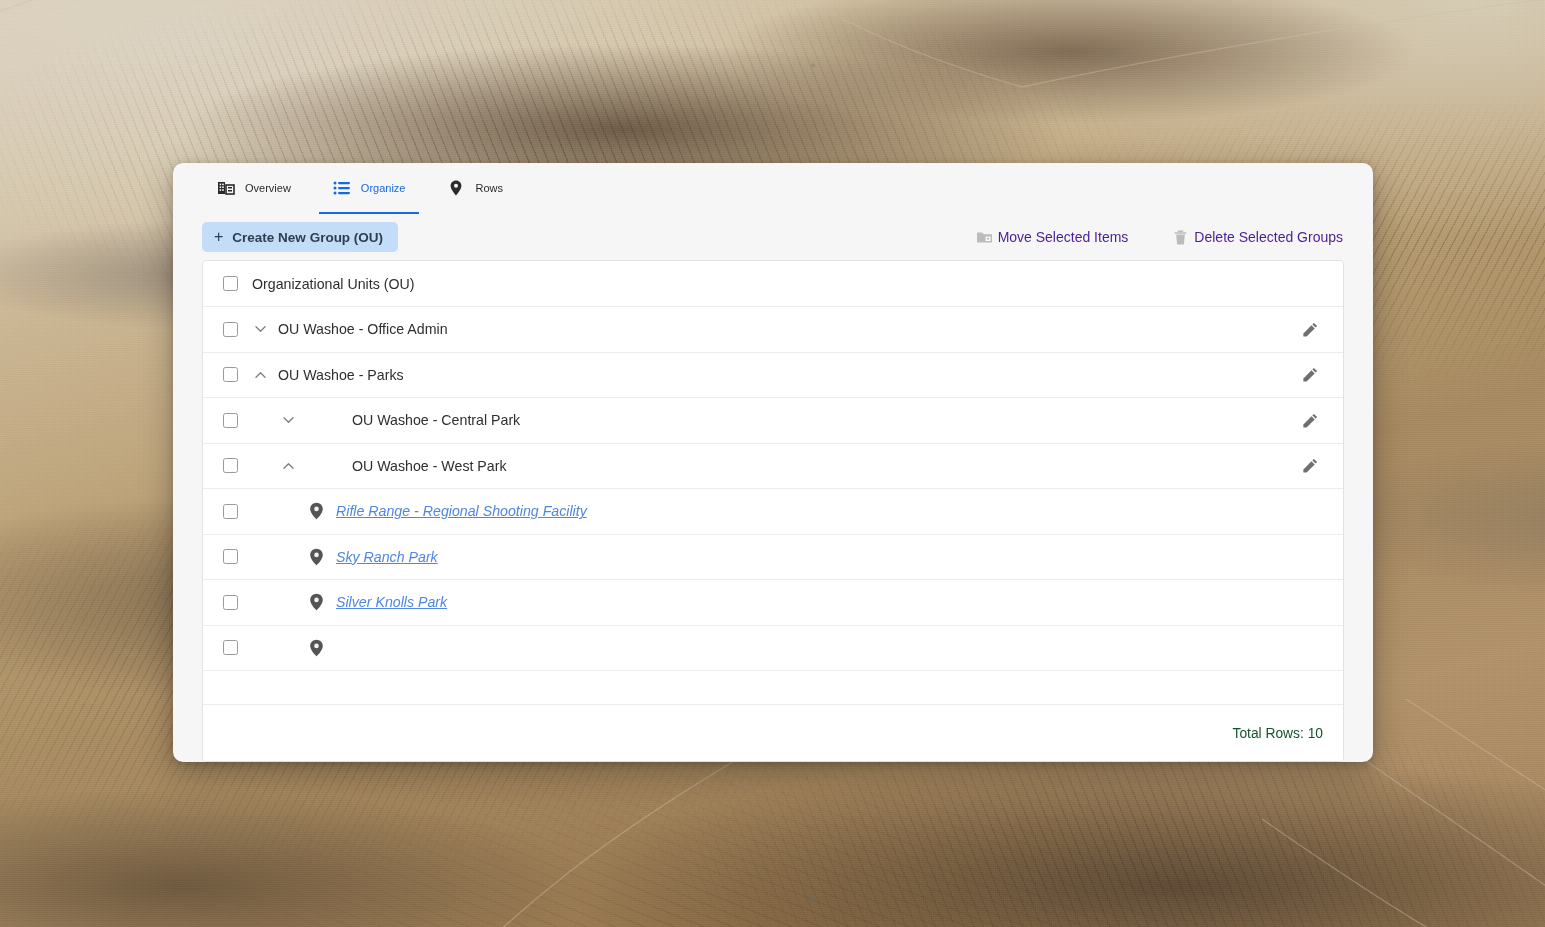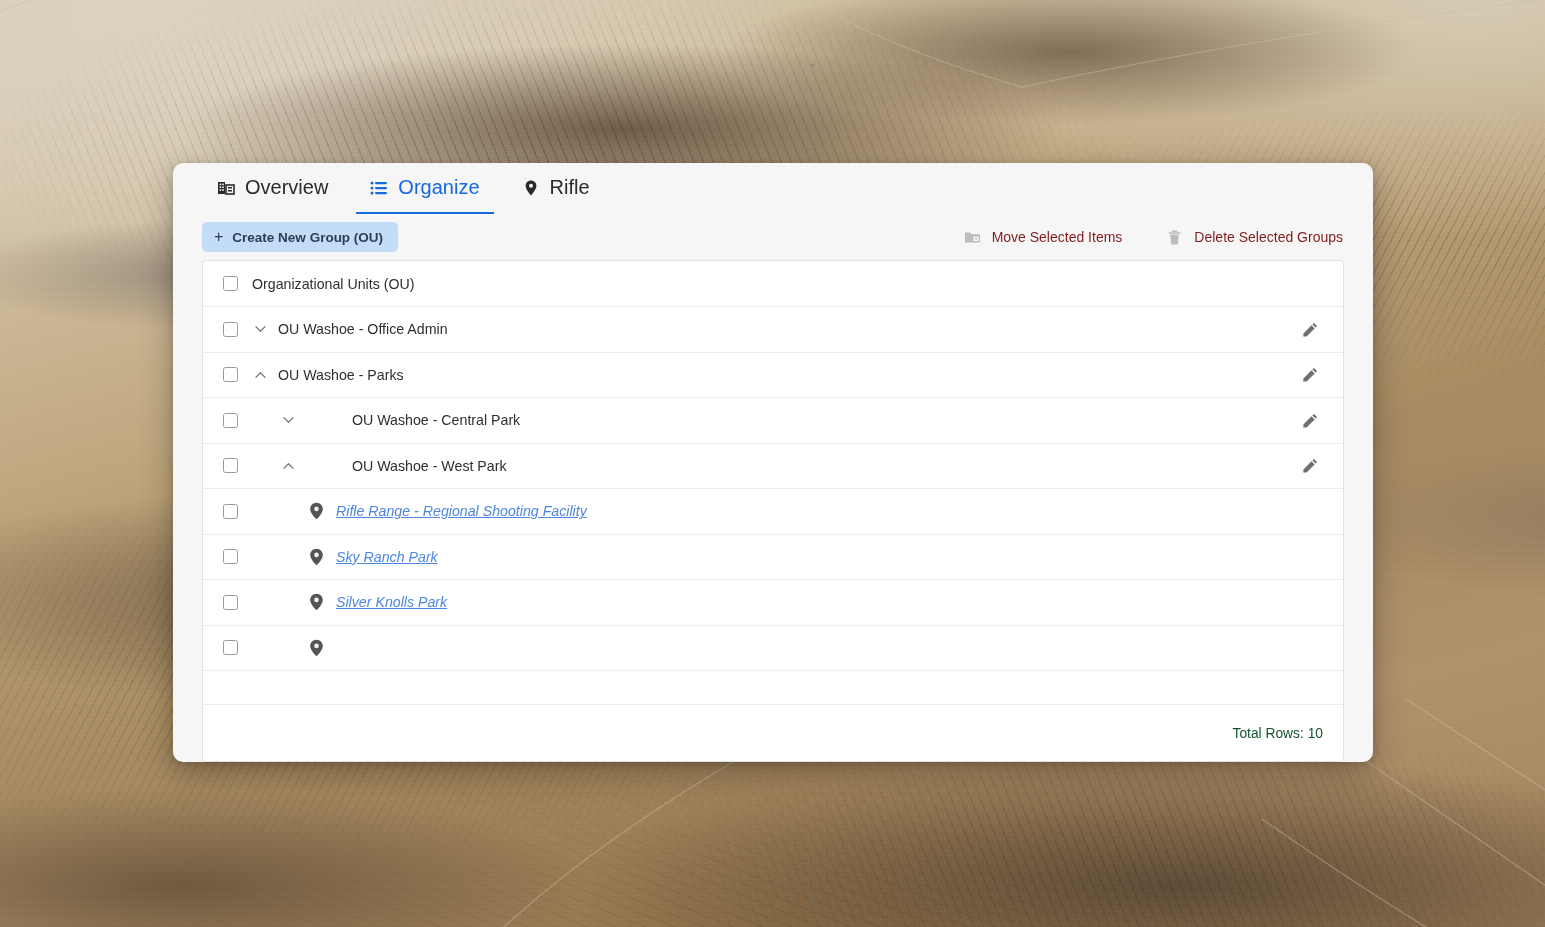--- a/index.html
+++ b/index.html
@@ -87,21 +87,21 @@
     overflow: hidden;
   }
 
   
   .tabbar { display: flex; align-items: stretch; padding: 0 30px; height: 51px; }
   .tab {
     display: flex; align-items: center; gap: 10px;
     padding: 0 14px; margin-right: 14px;
     cursor: pointer;
     color: #2b2b2b;
-    font-size: 20px;
+    font-size: 11px;
     border-bottom: 2.5px solid transparent;
     user-select: none;
   }
   .tab.active { color: #1769e0; border-bottom-color: #1769e0; }
   .tab .ticon { display: inline-flex; align-items: center; justify-content: center; width: 18px; height: 18px; }
   .tab .ticon svg { display: block; }
 
   
   .toolbar {
     display: flex; align-items: center;
@@ -113,22 +113,22 @@
     background: #c3dcf7; color: #2d3e52;
     border: none; border-radius: 5px;
     height: 30px; padding: 0 15px 0 12px;
     font-family: "Liberation Sans", sans-serif;
     font-size: 13.5px; font-weight: bold;
     cursor: pointer; white-space: nowrap;
   }
   .btn-create .plus { font-size: 16px; font-weight: normal; line-height: 1; }
   .toolbar-spacer { flex: 1; }
   .tool-action {
-    display: inline-flex; align-items: center; gap: 11px;
-    color: #7f1d1d; font-size: 14px;
+    display: inline-flex; align-items: center; gap: 5px;
+    color: #4c1d95; font-size: 14px;
     margin-left: 44px; white-space: nowrap;
     cursor: default; user-select: none;
   }
   .tool-action .ticon { display: inline-flex; width: 17px; height: 17px; }
 
   
   .table-wrap {
     margin: 0 29px;
     background: #ffffff;
     border: 1px solid #e2e2e4;
@@ -256,21 +256,21 @@
       <span>Organize</span>
     </div>
 
     <div class="tab">
       <span class="ticon">
         <svg width="18" height="18" viewBox="0 0 18 18" fill="#2b2b2b">
           <path d="M9 1.4c-3 0-5.4 2.4-5.4 5.4 0 3.9 5.4 9.8 5.4 9.8s5.4-5.9 5.4-9.8c0-3-2.4-5.4-5.4-5.4z"></path>
           <circle cx="9" cy="6.7" r="2" fill="#f6f6f7"></circle>
         </svg>
       </span>
-      <span>Rifle</span>
+      <span>Rows</span>
     </div>
   </div>
 
   <div class="toolbar">
     <button class="btn-create">
       <span class="plus">+</span>
       <span>Create New Group (OU)</span>
     </button>
 
     <div class="toolbar-spacer"></div>

